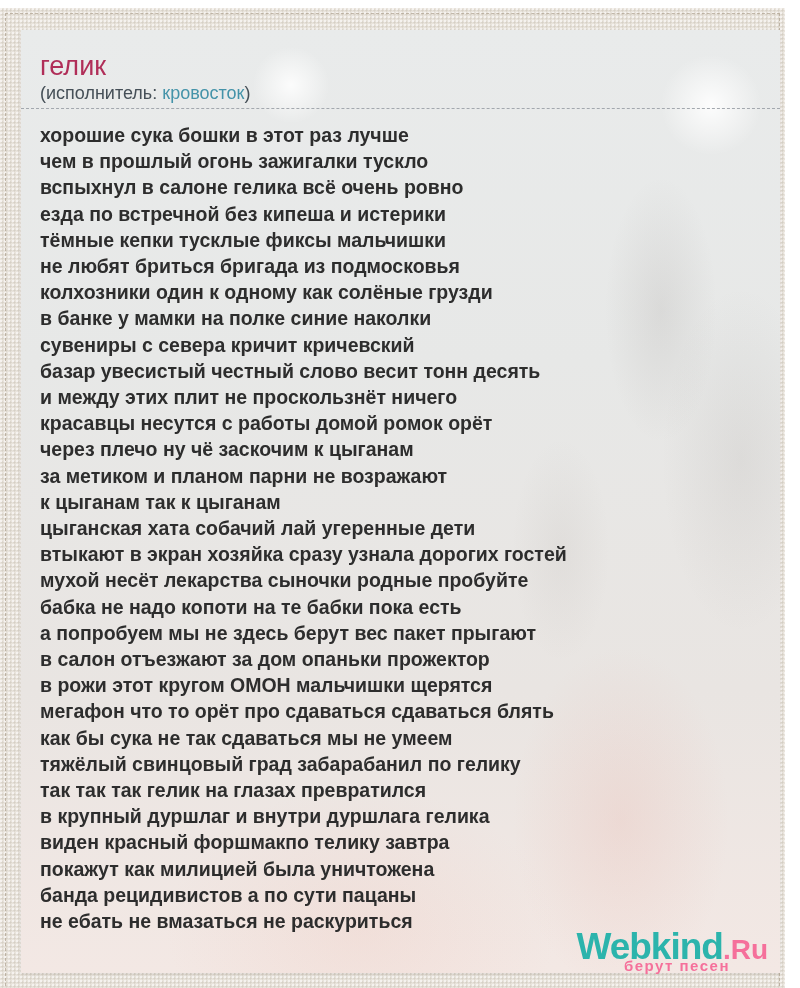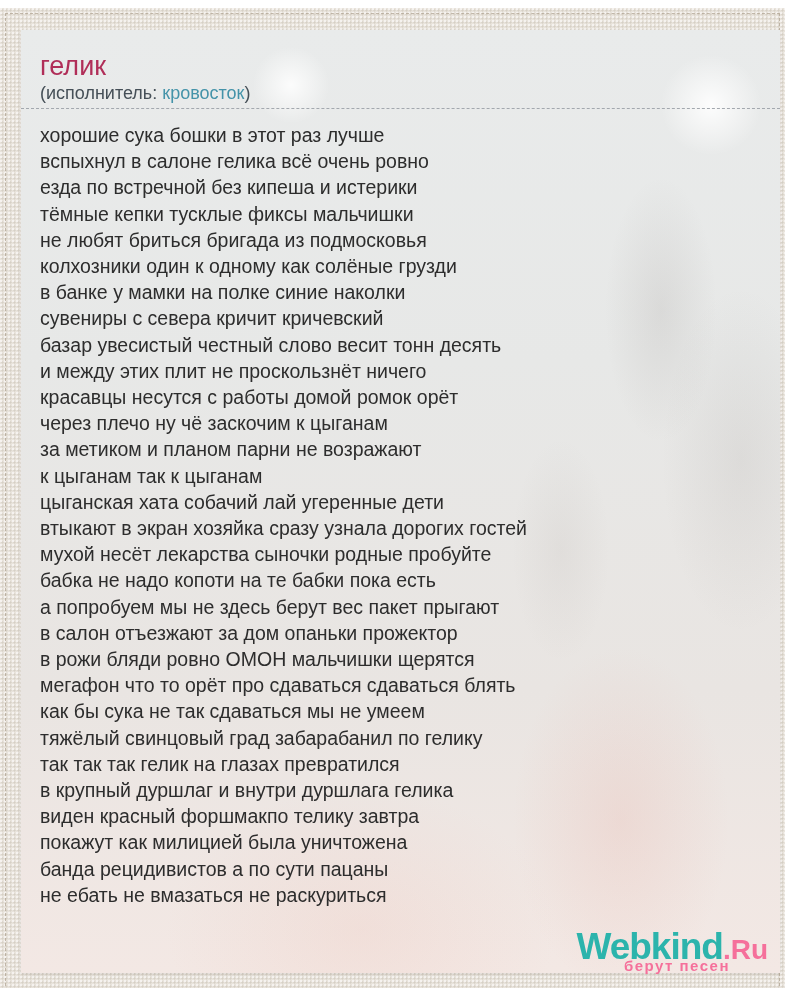--- a/index.html
+++ b/index.html
@@ -88,21 +88,21 @@
   .header-separator {
     margin-top: 4px;
     border-bottom: 1px dashed #a3a8ae;
     height: 0;
   }
 
   
   .lyrics {
     padding: 13px 12px 0 19px;
     font-size: 19.5px;
-    font-weight: normal;
+    font-weight: bold;
     color: var(--lyrics_color, #2d2d2d);
   }
 
   .lyric-line {
     line-height: 26.2px;
     white-space: nowrap;
   }
 
   
   .logo {
@@ -150,40 +150,41 @@
         <h1 class="song-title">гелик</h1>
         <div class="artist-line">
           <span>(исполнитель: </span><a class="artist-link">кровосток</a><span>)</span>
         </div>
       </div>
 
       <div class="header-separator"></div>
 
       <div class="lyrics">
           <div class="lyric-line">хорошие сука бошки в этот раз лучше</div>
+          <div class="lyric-line">чем в прошлый огонь зажигалки тускло</div>
           <div class="lyric-line">вспыхнул в салоне гелика всё очень ровно</div>
           <div class="lyric-line">езда по встречной без кипеша и истерики</div>
           <div class="lyric-line">тёмные кепки тусклые фиксы мальчишки</div>
           <div class="lyric-line">не любят бриться бригада из подмосковья</div>
           <div class="lyric-line">колхозники один к одному как солёные грузди</div>
           <div class="lyric-line">в банке у мамки на полке синие наколки</div>
           <div class="lyric-line">сувениры с севера кричит кричевский</div>
           <div class="lyric-line">базар увесистый честный слово весит тонн десять</div>
           <div class="lyric-line">и между этих плит не проскользнёт ничего</div>
           <div class="lyric-line">красавцы несутся с работы домой ромок орёт</div>
           <div class="lyric-line">через плечо ну чё заскочим к цыганам</div>
           <div class="lyric-line">за метиком и планом парни не возражают</div>
           <div class="lyric-line">к цыганам так к цыганам</div>
           <div class="lyric-line">цыганская хата собачий лай угеренные дети</div>
           <div class="lyric-line">втыкают в экран хозяйка сразу узнала дорогих гостей</div>
           <div class="lyric-line">мухой несёт лекарства сыночки родные пробуйте</div>
           <div class="lyric-line">бабка не надо копоти на те бабки пока есть</div>
           <div class="lyric-line">а попробуем мы не здесь берут вес пакет прыгают</div>
           <div class="lyric-line">в салон отъезжают за дом опаньки прожектор</div>
-          <div class="lyric-line">в рожи бляди ровно ОМОН мальчишки щерятся</div>
+          <div class="lyric-line">в рожи этот кругом ОМОН мальчишки щерятся</div>
           <div class="lyric-line">мегафон что то орёт про сдаваться сдаваться блять</div>
           <div class="lyric-line">как бы сука не так сдаваться мы не умеем</div>
           <div class="lyric-line">тяжёлый свинцовый град забарабанил по гелику</div>
           <div class="lyric-line">так так так гелик на глазах превратился</div>
           <div class="lyric-line">в крупный дуршлаг и внутри дуршлага гелика</div>
           <div class="lyric-line">виден красный форшмакпо телику завтра</div>
           <div class="lyric-line">покажут как милицией была уничтожена</div>
           <div class="lyric-line">банда рецидивистов а по сути пацаны</div>
           <div class="lyric-line">не ебать не вмазаться не раскуриться</div>
         </div>

